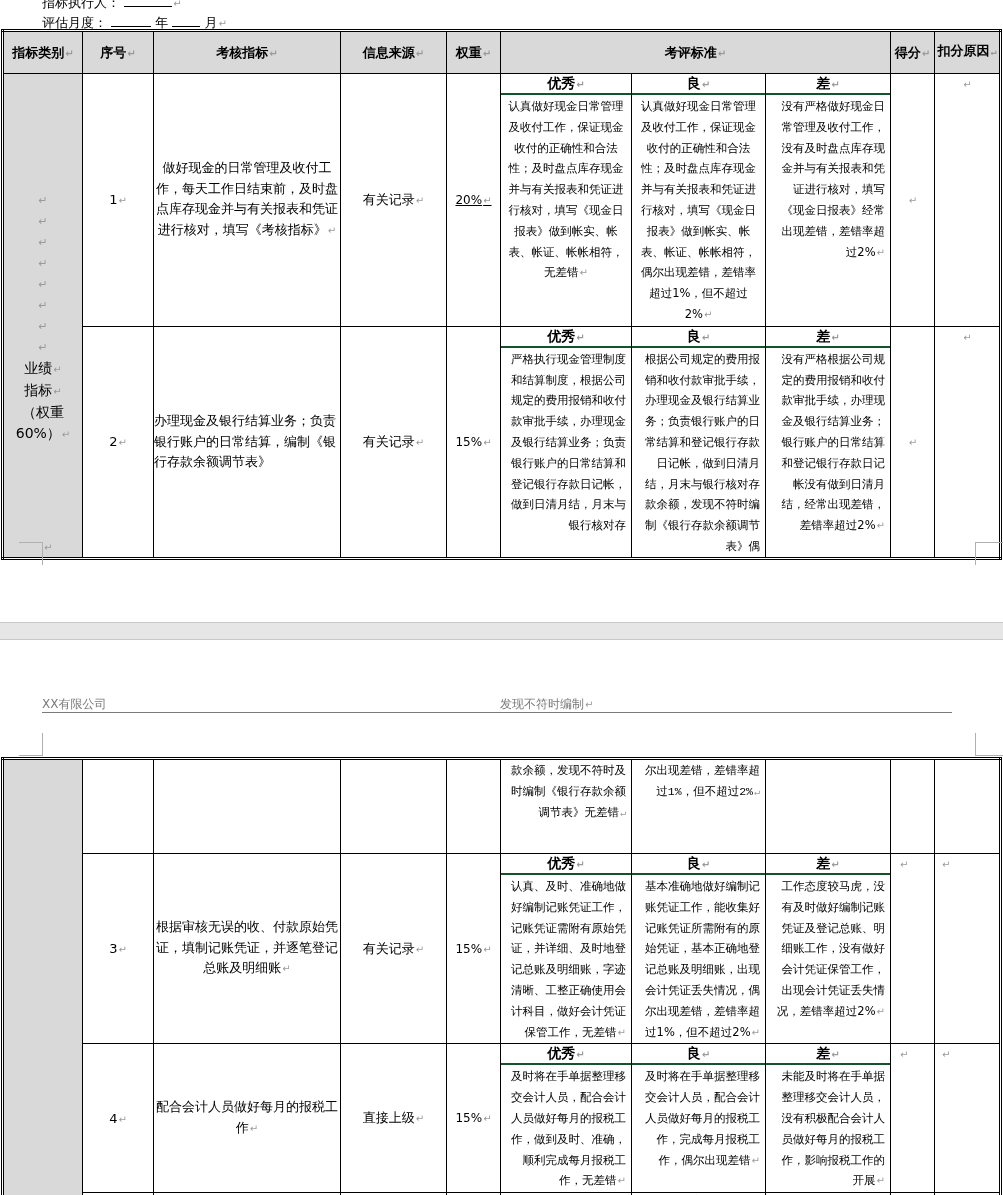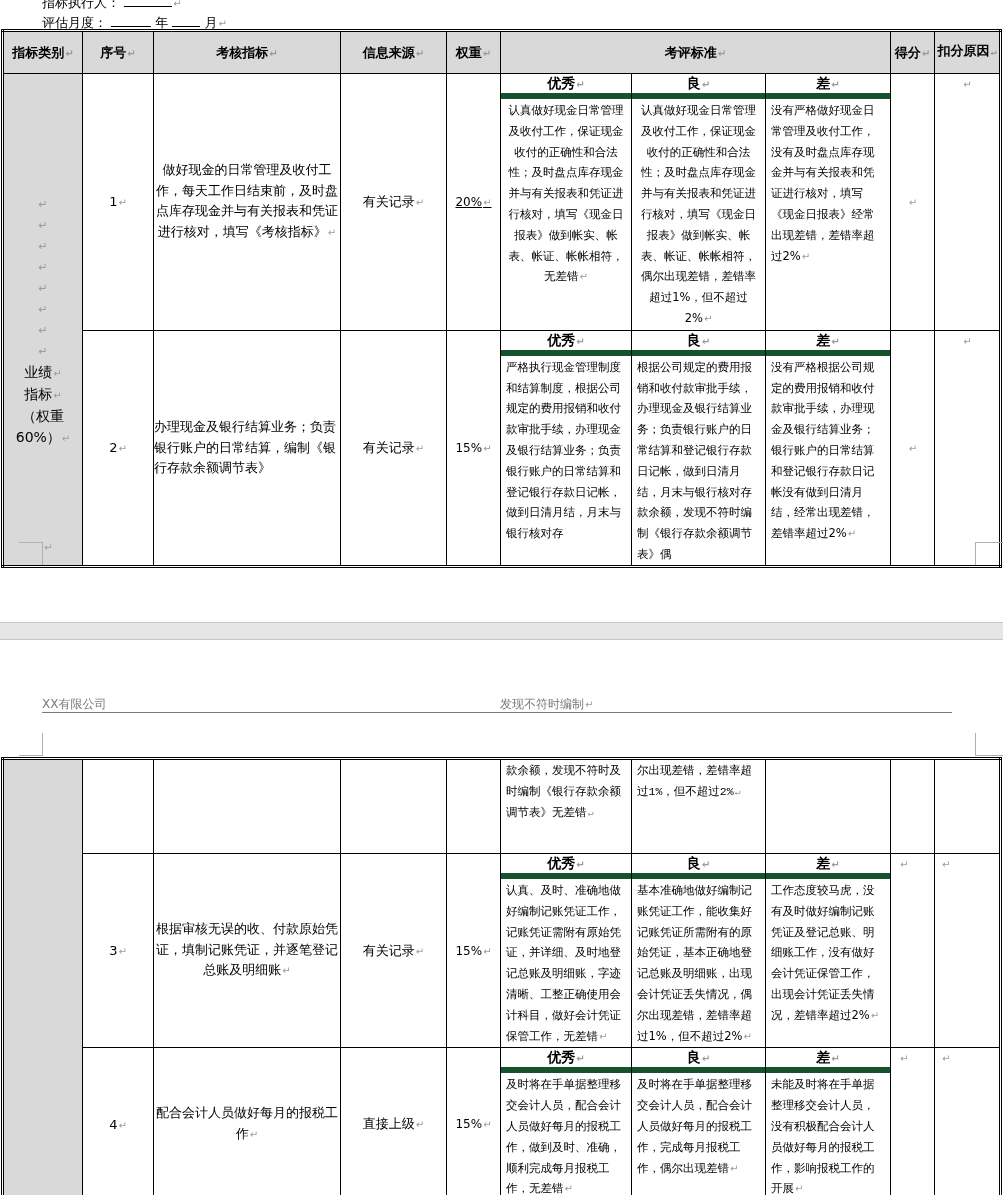--- a/index.html
+++ b/index.html
@@ -7,23 +7,23 @@
          font-family:"DejaVu Sans", "Liberation Sans", sans-serif; color:#000; }
   .mark { color:#9a9a9a; font-size:10px; margin-left:1px; }
   .meta-line { position:absolute; left:42px; font-size:13px; line-height:16px; white-space:nowrap; }
   .blank { display:inline-block; border-bottom:1px solid #000; height:12px; vertical-align:baseline; }
 
   table.grid { position:absolute; left:1px; border-collapse:collapse; table-layout:fixed; border:3px double #000; }
   table.grid td { border:1px solid #000; padding:0; vertical-align:middle; text-align:center; font-size:13px; overflow:hidden; }
   .hdr td { background:#d9d9d9; font-weight:bold; font-size:14px; }
   .cat { background:#d9d9d9; }
   .crit-cell { vertical-align:top !important; }
-  .crit-head { font-weight:bold; font-size:14px; height:19px; line-height:19px; border-bottom:6px solid #14532d; }
+  .crit-head { font-weight:bold; font-size:14px; height:19px; line-height:19px; border-bottom:2px solid #14532d; }
   .crit-body { font-size:11.5px; line-height:20.8px; padding:1px 5px 0 5px; text-align:center; }
-  .crit-body.left { text-align:left; }
+  .crit-body.left { text-align:right; }
   .indicator { font-size:13.5px; line-height:20.5px; padding:0 6px; }
   .cat-text { font-size:14px; line-height:21px; }
   .cat-marks { color:#9a9a9a; font-size:11px; line-height:21px; }
 
   .page-gap { position:absolute; left:0; width:1003px; top:622px; height:16px; background:#e6e6e6;
               border-top:1px solid #c8c8c8; border-bottom:1px solid #c8c8c8; }
   .corner { position:absolute; border-color:#b0b0b0; border-style:solid; border-width:0; }
   .header-bar { position:absolute; left:42px; top:696px; width:910px; height:16px; border-bottom:1px solid #7a7a7a; font-size:12px; color:#7a7a7a; }
   .header-bar .left { position:absolute; left:0; top:0; }
   .header-bar .mid { position:absolute; left:458px; top:0; }

